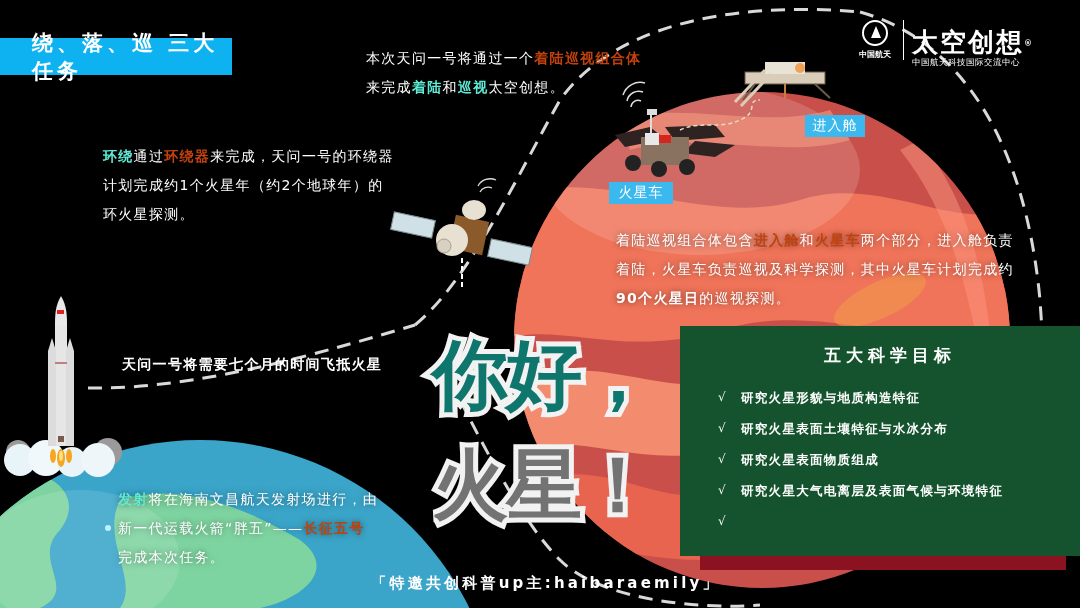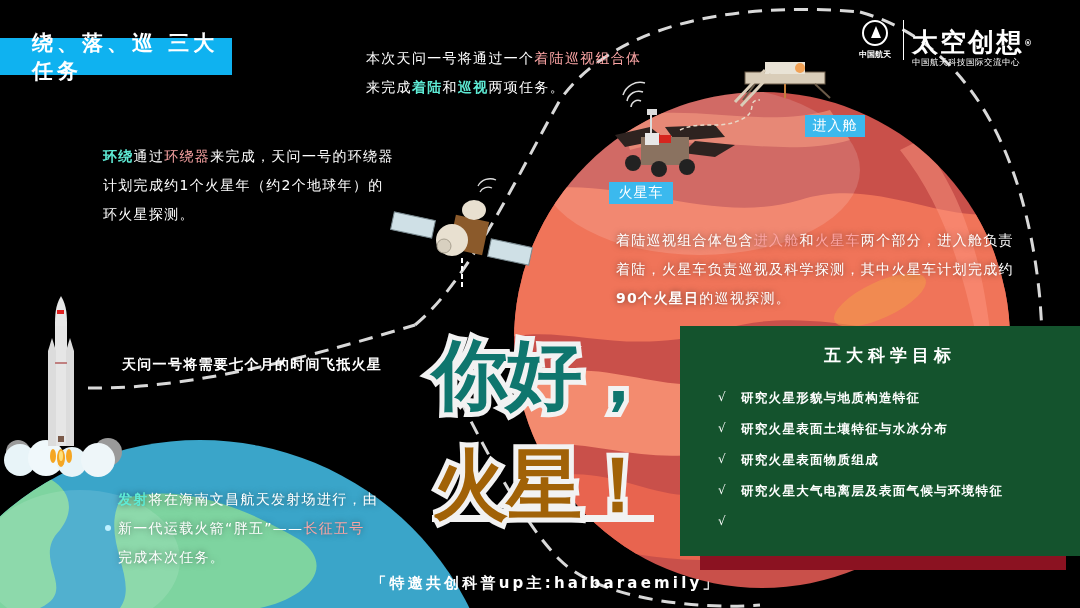--- a/index.html
+++ b/index.html
@@ -26,21 +26,21 @@
     border-left: 5px solid transparent; border-right: 5px solid transparent; border-bottom: 12px solid #fff; }
   .logo-emblem .cn { font-size: 8px; font-weight: bold; margin-top: 3px; white-space: nowrap; }
   .logo-divider { width: 1px; height: 40px; background: #fff; margin: 0 8px; }
   .logo-text { display: flex; flex-direction: column; margin-top: 16px; }
   .logo-main { font-size: 26px; font-weight: bold; letter-spacing: 2px; line-height: 30px; position: relative; }
   .logo-main sup { font-size: 8px; position: absolute; right: -10px; top: 2px; }
   .logo-sub { font-size: 8.5px; letter-spacing: 0.5px; white-space: nowrap; }
 
   
   .txt { font-size: 14px; line-height: 29px; color: #fff; letter-spacing: 1.3px; white-space: nowrap; }
-  .txt .b { color: #fca5a5; font-weight: normal; }
+  .txt .b { color: #c2410c; font-weight: bold; }
   .txt .r { color: #5eead4; font-weight: bold; }
   .txt .w { color: #fff; font-weight: bold; }
   .shadow { text-shadow: 0 0 6px rgba(0,0,0,0.5); }
 
   .block-intro { left: 366px; top: 44px; }
   .block-orbit { left: 103px; top: 142px; }
   .block-lander { left: 616px; top: 226px; }
   .block-travel { left: 122px; top: 350px; font-weight: bold; font-size: 14px; }
   .block-launch { left: 118px; top: 485px; }
 
@@ -48,21 +48,21 @@
   .tag { background: #3bb9ee; color: #fff; font-size: 14px; letter-spacing: 1px;
     height: 22px; display: flex; align-items: center; justify-content: center; }
   .tag-lander { left: 805px; top: 115px; width: 60px; }
   .tag-rover { left: 609px; top: 182px; width: 64px; }
 
   
   .big { font-family: "DejaVu Serif", "Liberation Serif", serif; font-weight: bold; font-size: 76px;
     line-height: 90px; letter-spacing: -2px; white-space: nowrap;
     paint-order: stroke fill; -webkit-text-stroke: 10px #f2f2f2; }
   .big-1 { left: 432px; top: 330px; color: #0f766e; }
-  .big-2 { left: 432px; top: 440px; color: #a16207; text-decoration: underline; }
+  .big-2 { left: 432px; top: 440px; color: #737373; }
 
   
   .goals-shadow { left: 700px; top: 342px; width: 366px; height: 228px; background: #8b1221; }
   .goals { left: 680px; top: 326px; width: 420px; height: 230px; background: #14532d; }
   .goals-title { position: absolute; left: 0; right: 0; top: 18px; text-align: center;
     font-size: 17px; font-weight: bold; letter-spacing: 5px; }
   .goal { position: absolute; left: 38px; font-size: 12.5px; font-weight: bold; letter-spacing: 1.3px; white-space: nowrap; display: flex; }
   .goal .chk { width: 23px; font-weight: normal; font-size: 12px; }
 
   
@@ -187,21 +187,21 @@
   </div>
   <div class="logo-divider"></div>
   <div class="logo-text">
     <div class="logo-main"><span>太空创想</span><sup>®</sup></div>
     <div class="logo-sub">中国航天科技国际交流中心</div>
   </div>
 </div>
 
 <div class="abs txt block-intro">
   <div><span>本次天问一号将通过一个</span><span class="b">着陆巡视组合体</span></div>
-  <div><span>来完成</span><span class="r">着陆</span><span>和</span><span class="r">巡视</span><span>两项任务。</span></div>
+  <div><span>来完成</span><span class="r">着陆</span><span>和</span><span class="r">巡视</span><span>太空创想。</span></div>
 </div>
 
 <div class="abs txt block-orbit">
   <div><span class="r">环绕</span><span>通过</span><span class="b">环绕器</span><span>来完成，天问一号的环绕器</span></div>
   <div>计划完成约1个火星年（约2个地球年）的</div>
   <div>环火星探测。</div>
 </div>
 
 <div class="abs tag tag-lander">进入舱</div>
 <div class="abs tag tag-rover">火星车</div>

